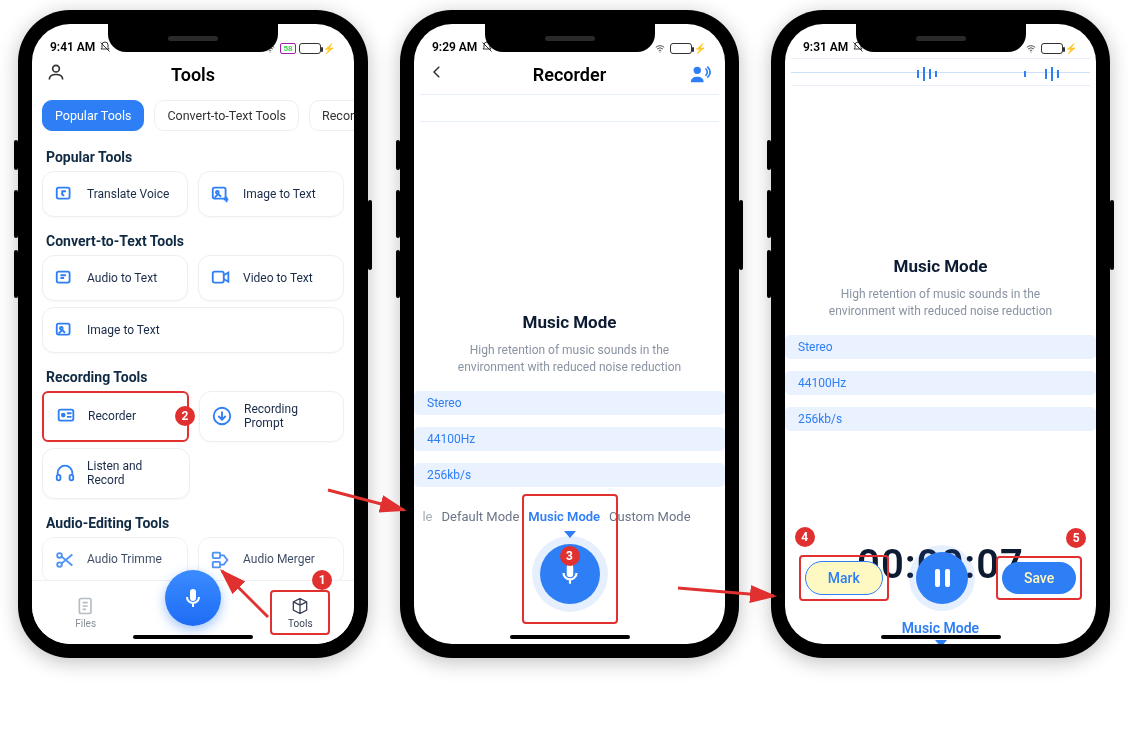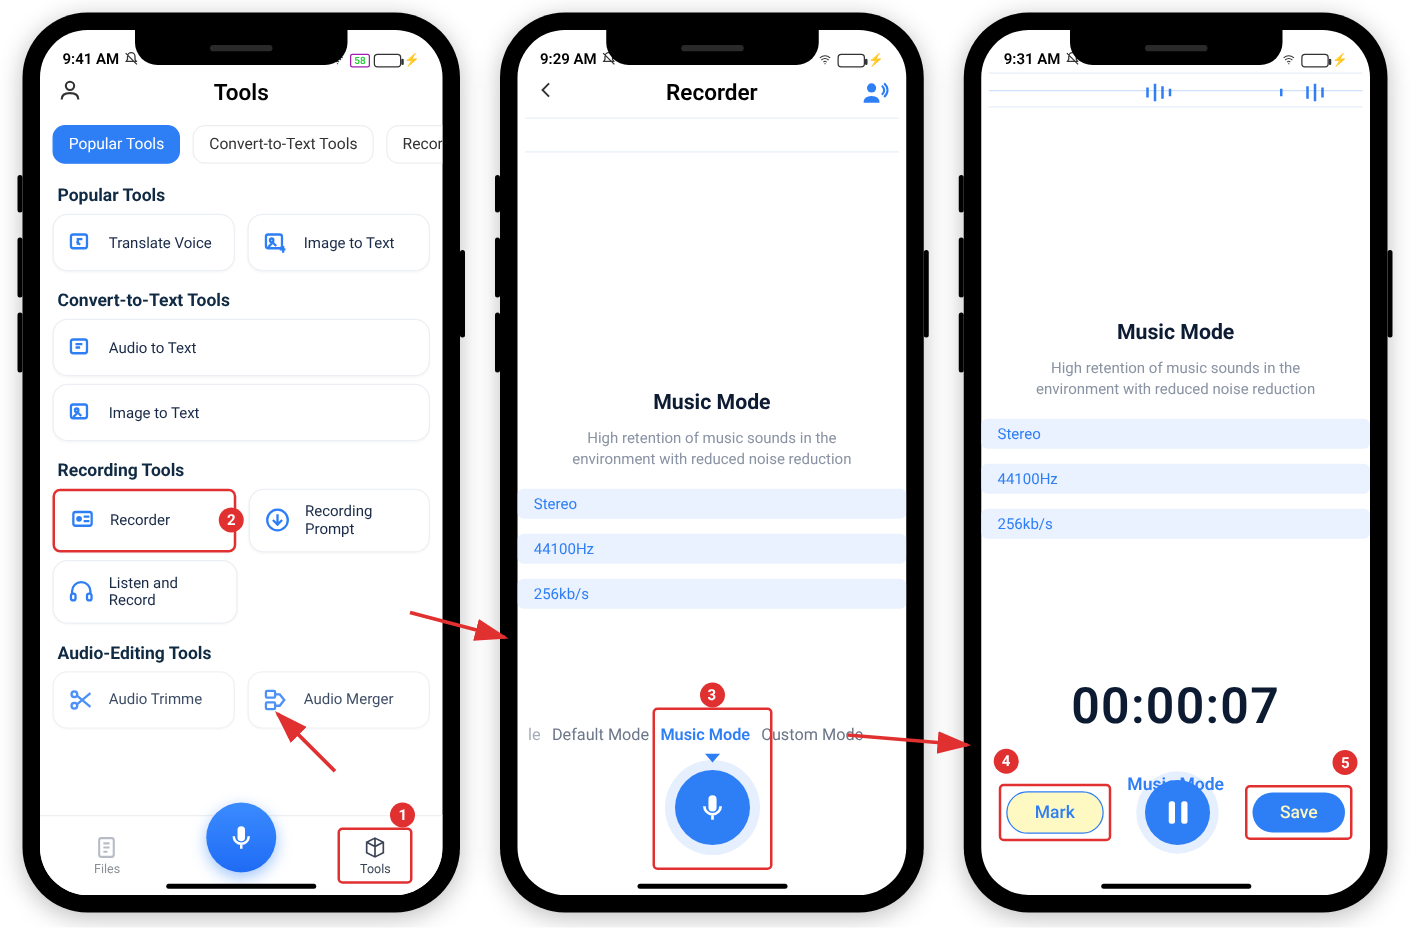--- a/index.html
+++ b/index.html
@@ -7,21 +7,21 @@
     background: #ffffff;
     font-family: -apple-system, BlinkMacSystemFont, "Segoe UI", Roboto, sans-serif;
     width: 1128px;
     height: 742px;
     position: relative;
     overflow: hidden;
   }
   .phones { display: flex; gap: 32px; padding: 10px 18px; }
   .phone {
     width: 350px;
-    height: 720px;
+    height: 648px;
     background: #000;
     border-radius: 52px;
     padding: 14px;
     position: relative;
     box-shadow: 0 4px 20px rgba(0,0,0,0.25);
   }
   .side-btn {
     position: absolute;
     background: #000;
     border-radius: 3px;
@@ -242,20 +242,29 @@
     <div class="section-title">Convert-to-Text Tools</div>
     <div class="tool-grid">
       <div class="tool-card">
         <span class="icon">
               <svg class="ic" width="22" height="22" viewBox="0 0 24 24">
                 <rect x="3" y="5" width="14" height="12" rx="2"></rect>
                 <path d="M7 9h6M7 12h4"></path>
               </svg>
             </span>
         <span class="label">Audio to Text</span>
+      </div>
+      <div class="tool-card">
+        <span class="icon">
+              <svg class="ic" width="22" height="22" viewBox="0 0 24 24">
+                <rect x="3" y="5" width="12" height="12" rx="2"></rect>
+                <path d="M15 9l5-3v10l-5-3"></path>
+              </svg>
+            </span>
+        <span class="label">Video to Text</span>
       </div>
     </div>
     <div class="tool-grid">
       <div class="tool-card">
         <span class="icon">
               <svg class="ic" width="22" height="22" viewBox="0 0 24 24">
                 <rect x="3" y="5" width="14" height="12" rx="2"></rect>
                 <circle cx="8" cy="10" r="1.5"></circle>
                 <path d="M5 16l4-4 3 3"></path>
               </svg>

